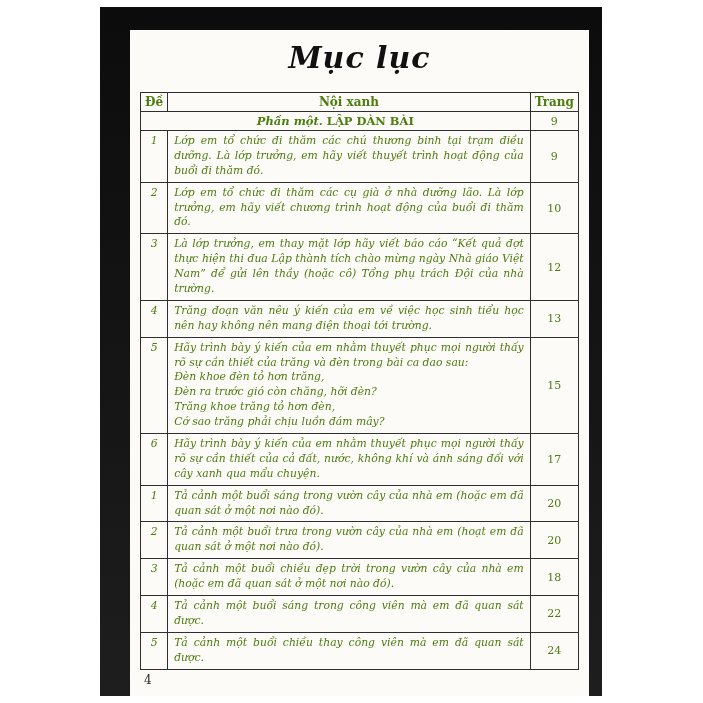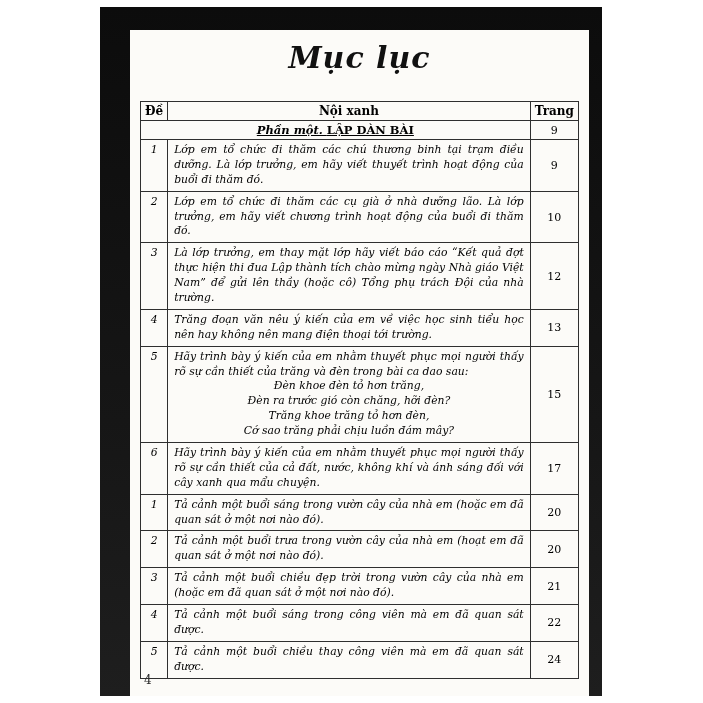--- a/index.html
+++ b/index.html
@@ -28,29 +28,29 @@
     padding: 8px 10px 0 10px;
   }
   .title {
     text-align: center;
     font-size: 30px;
     font-weight: bold;
     font-style: italic;
     color: #111111;
     letter-spacing: 1px;
     margin-top: 2px;
-    margin-bottom: 26px;
+    margin-bottom: 17px;
   }
   table.toc {
     width: 100%;
     border-collapse: collapse;
   }
   table.toc th, table.toc td {
     border: 1px solid #2f2f2f;
-    color: #000000;
+    color: #4d7c0f;
   }
   table.toc th {
     font-size: 12px;
     font-weight: bold;
     text-align: center;
     padding: 2px 4px;
   }
   td.de-cell {
     width: 27px;
     text-align: center;
@@ -68,28 +68,26 @@
   }
   td.content-cell {
     font-size: 10.8px;
     font-style: italic;
     line-height: 1.38;
     padding: 3px 6px;
     text-align: justify;
     vertical-align: top;
   }
   .poem-line {
-    text-align: center;
     font-style: italic;
   }
   td.part-cell {
     text-align: center;
     font-size: 11.5px;
     padding: 2px 4px;
-    text-decoration: underline;
   }
   .part-prefix { font-style: italic; font-weight: bold; }
   .part-name { font-weight: bold; }
   td.section-cell {
     text-align: center;
     font-size: 11.5px;
     padding: 2px 4px;
   }
   .section-prefix { font-style: italic; font-weight: bold; }
   .section-name { font-weight: bold; }
@@ -178,21 +176,21 @@
               <td class="content-cell">
                 <div class="item-main">Tả cảnh một buổi trưa trong vườn cây của nhà em (hoạt em đã quan sát ở một nơi nào đó).</div>
               </td>
               <td class="trang-cell">20</td>
             </tr>
             <tr class="item-row">
               <td class="de-cell">3</td>
               <td class="content-cell">
                 <div class="item-main">Tả cảnh một buổi chiều đẹp trời trong vườn cây của nhà em (hoặc em đã quan sát ở một nơi nào đó).</div>
               </td>
-              <td class="trang-cell">21</td>
+              <td class="trang-cell">18</td>
             </tr>
             <tr class="item-row">
               <td class="de-cell">4</td>
               <td class="content-cell">
                 <div class="item-main">Tả cảnh một buổi sáng trong công viên mà em đã quan sát được.</div>
               </td>
               <td class="trang-cell">22</td>
             </tr>
             <tr class="item-row">
               <td class="de-cell">5</td>

